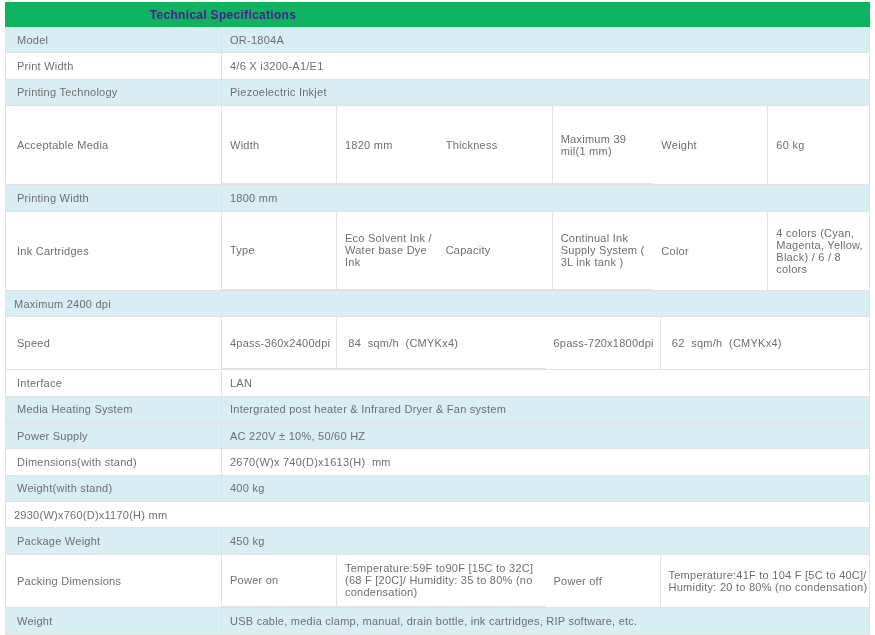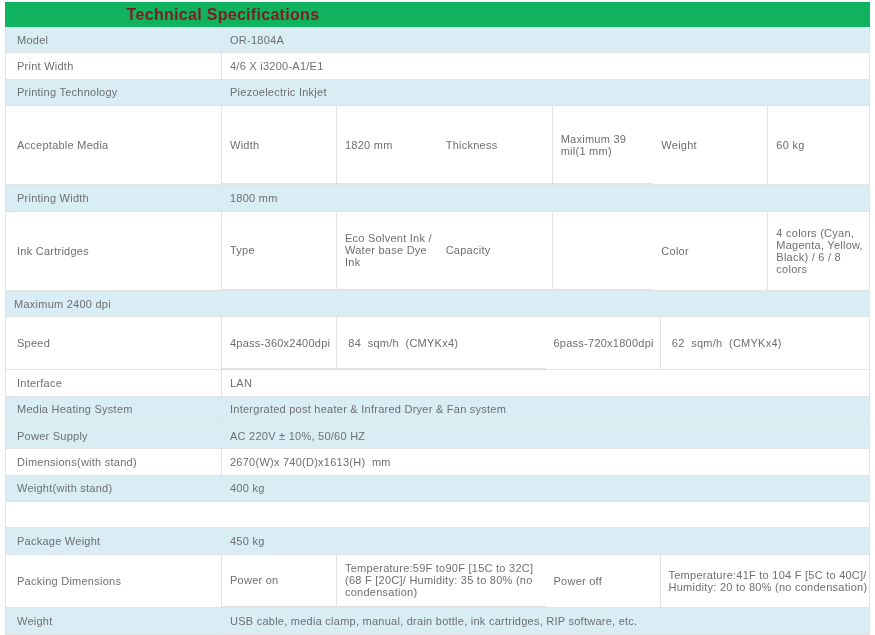--- a/index.html
+++ b/index.html
@@ -17,21 +17,21 @@
     border:1px solid var(--border);border-top:none;
     background:#fff;
   }
   .table-header{
     height:25px;background:var(--green);position:relative;
     margin:-1px -1px 0 -1px;
   }
   .table-header .title{
     position:absolute;left:0;top:0;bottom:0;width:50.4%;
     display:flex;align-items:center;justify-content:center;
-    color:#7f1d1d;font-weight:bold;font-size:16px;letter-spacing:.3px;
+    color:#4c1d95;font-weight:bold;font-size:12px;letter-spacing:.3px;
   }
   .row{display:flex;border-bottom:1px solid var(--border);background:#fff;}
   .row.blue{background:var(--blue);}
   .row.h1{height:var(--rh);}
   .row.h2{height:calc(var(--rh) * 2);}
   .row.h3{height:calc(var(--rh) * 3);}
   .row:last-child{border-bottom:none;}
   .cell{display:flex;align-items:center;white-space:pre-wrap;overflow:hidden;}
   .label{width:216px;border-right:1px solid var(--border);padding-left:11px;flex-shrink:0;}
   .value{flex:1;padding-left:8px;}
@@ -89,20 +89,21 @@
 
   <div class="row h3">
     <div class="cell label">Ink Cartridges</div>
     <div class="subrows">
       <div class="subrow">
         <div class="cell sublabel">Type</div>
         <div class="cell value">Eco Solvent Ink / Water base Dye Ink</div>
       </div>
       <div class="subrow">
         <div class="cell sublabel">Capacity</div>
+        <div class="cell value">Continual Ink Supply System ( 3L ink tank )</div>
       </div>
       <div class="subrow">
         <div class="cell sublabel">Color</div>
         <div class="cell value">4 colors (Cyan, Magenta, Yellow, Black) / 6 / 8 colors</div>
       </div>
     </div>
   </div>
 
   <div class="row blue h1">
     <div class="cell value">Maximum 2400 dpi</div>
@@ -141,20 +142,21 @@
     <div class="cell label">Dimensions(with stand)</div>
     <div class="cell value">2670(W)x 740(D)x1613(H)  mm</div>
   </div>
 
   <div class="row blue h1">
     <div class="cell label">Weight(with stand)</div>
     <div class="cell value">400 kg</div>
   </div>
 
   <div class="row h1">
+    <div class="cell value">2930(W)x760(D)x1170(H) mm</div>
   </div>
 
   <div class="row blue h1">
     <div class="cell label">Package Weight</div>
     <div class="cell value">450 kg</div>
   </div>
 
   <div class="row h2">
     <div class="cell label">Packing Dimensions</div>
     <div class="subrows">

